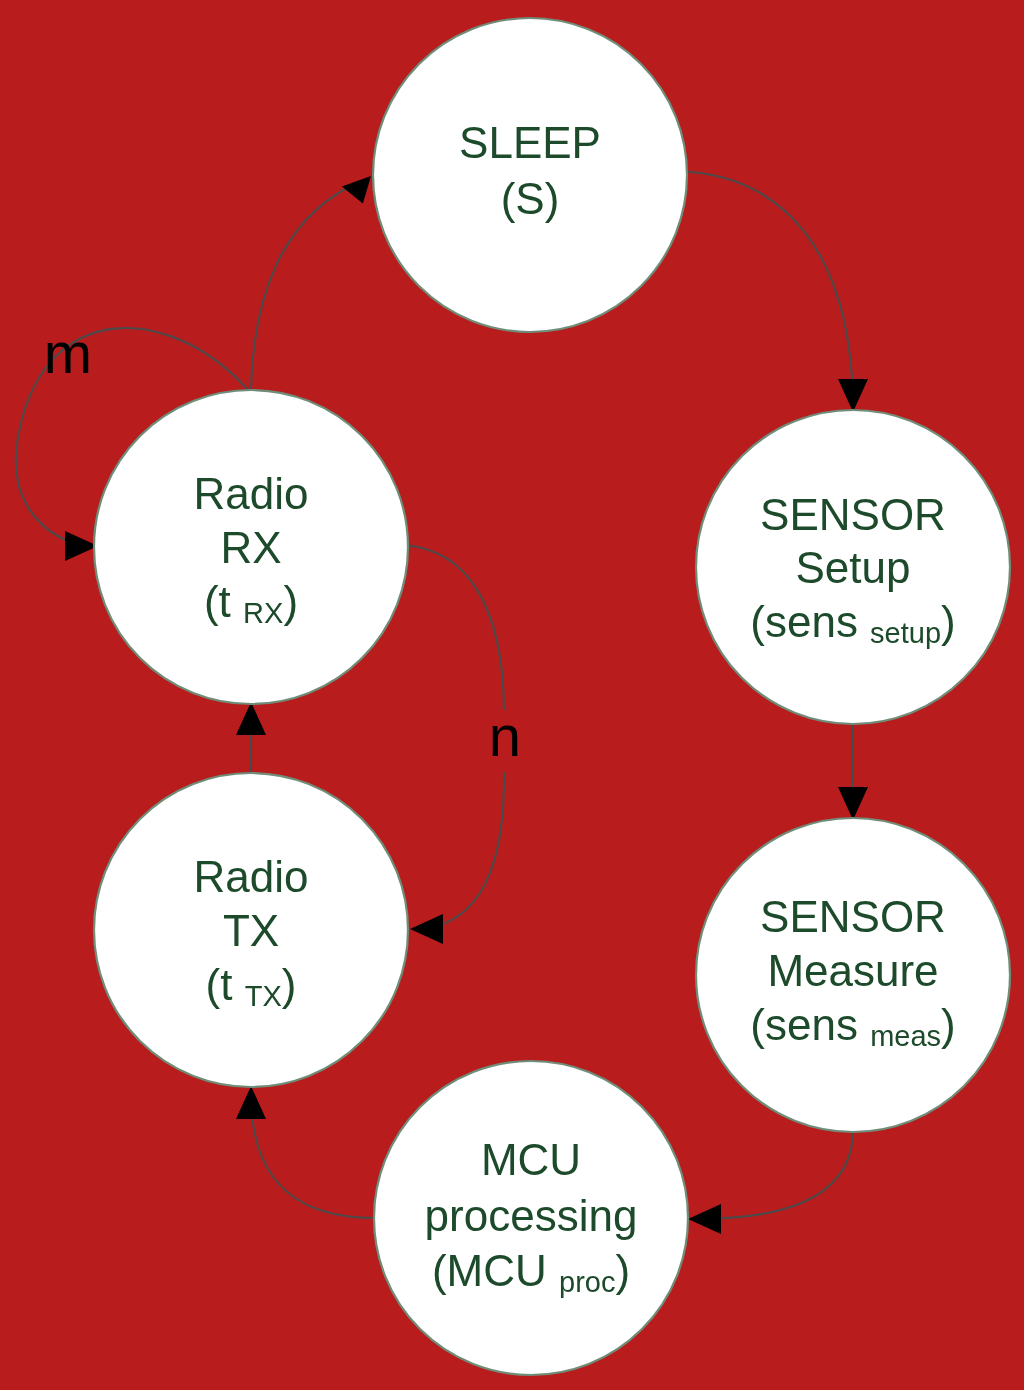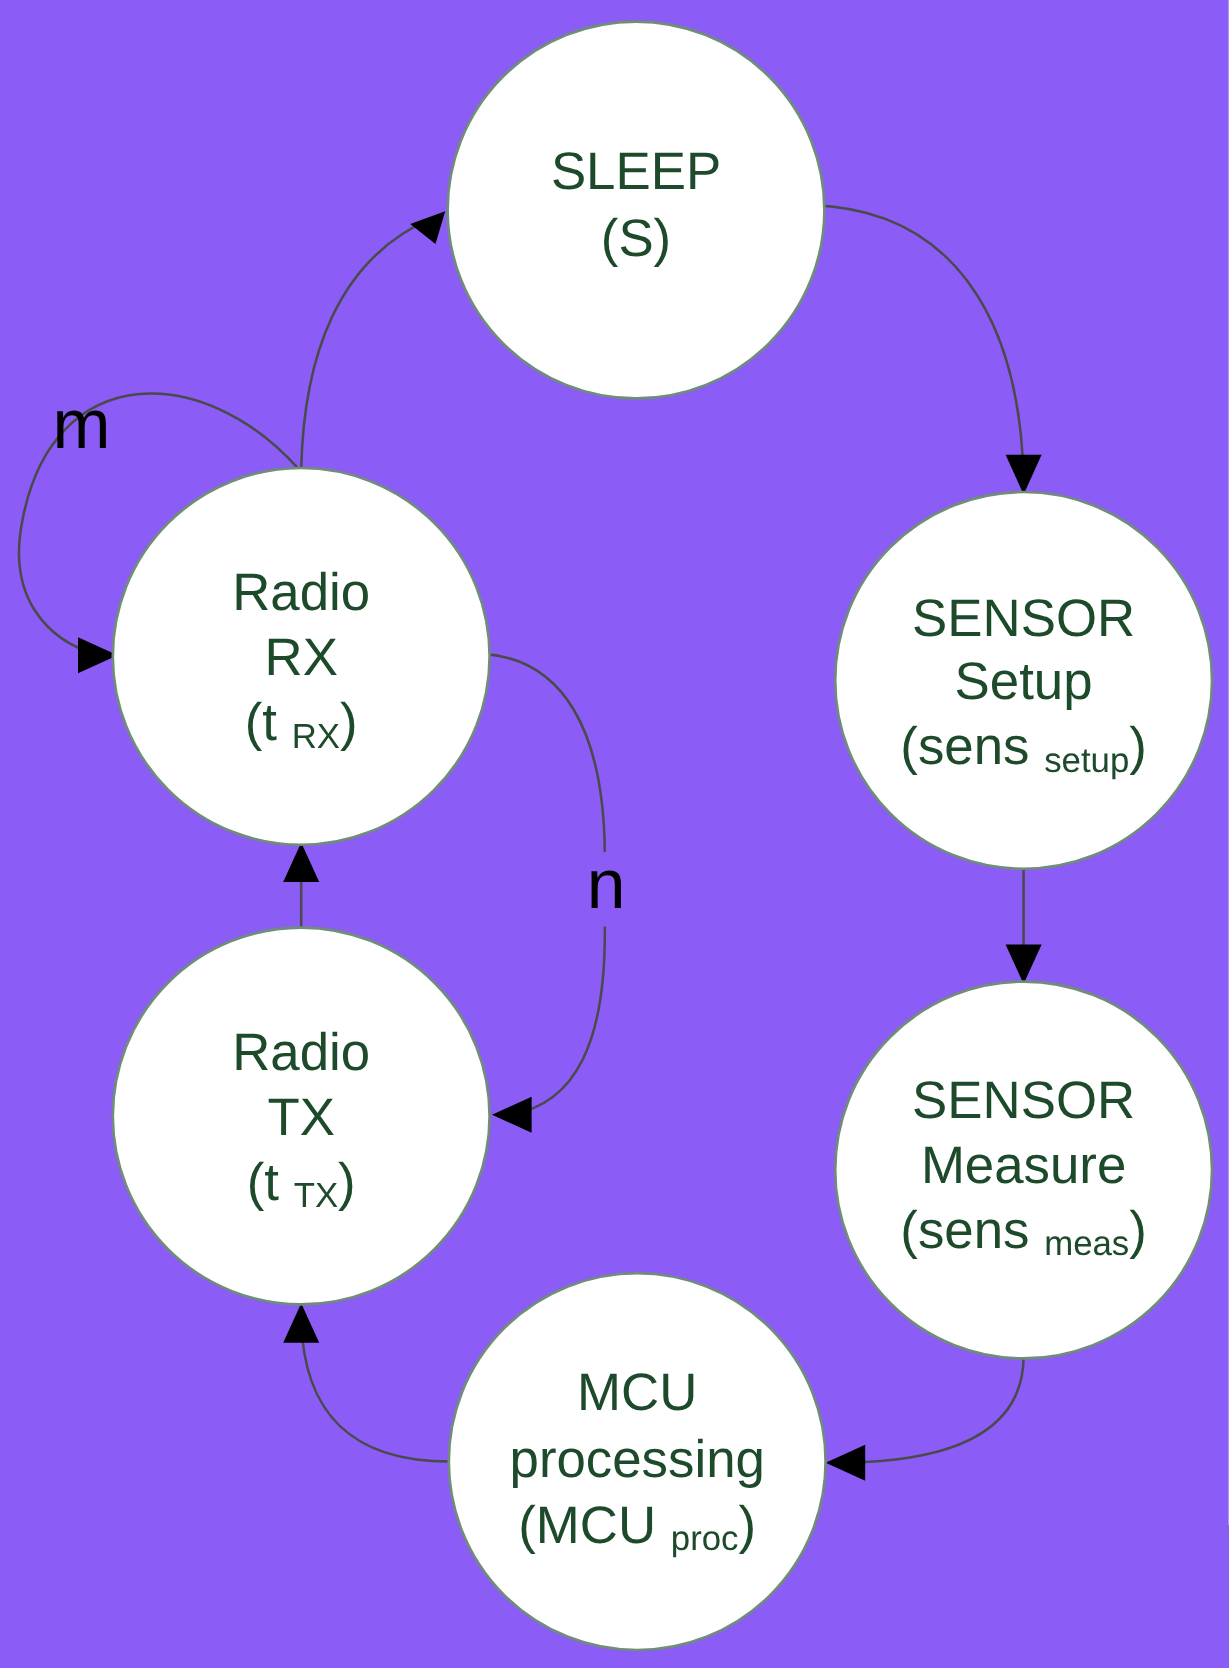--- a/index.html
+++ b/index.html
@@ -11,21 +11,21 @@
   body {
     width: 1024px;
     height: 1390px;
     font-family: "Liberation Sans", sans-serif;
     overflow: hidden;
   }
   #diagram-root {
     position: relative;
     width: 1024px;
     height: 1390px;
-    background: #8b5cf6;
+    background: #b91c1c;
   }
   #diagram-svg {
     position: absolute;
     top: 0;
     left: 0;
     width: 1024px;
     height: 1390px;
   }
   .node-circle {
     fill: #ffffff;

